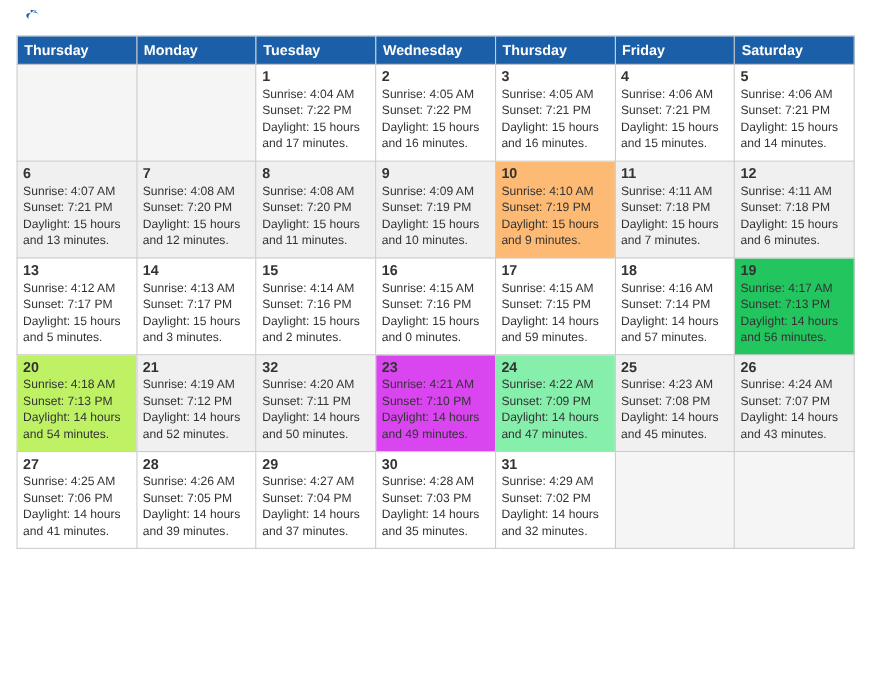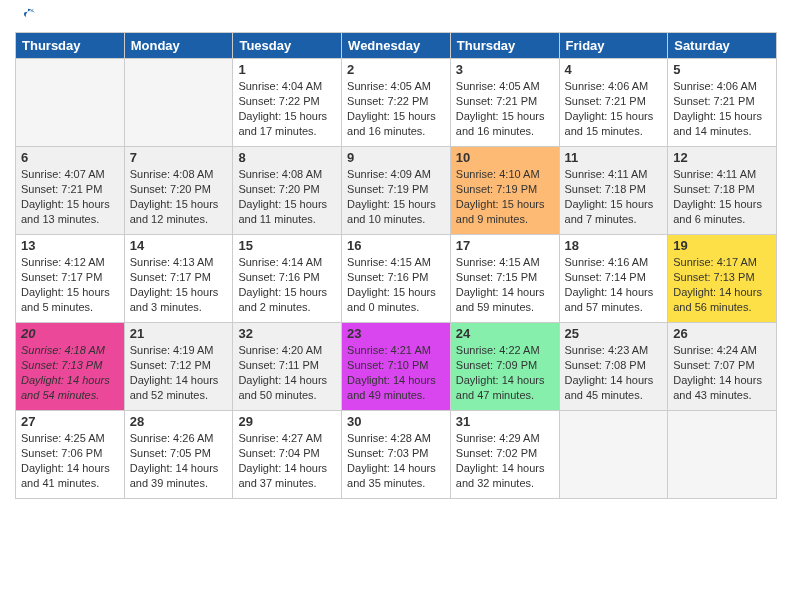--- a/index.html
+++ b/index.html
@@ -196,27 +196,27 @@
             <div class="day-info">Sunrise: 4:15 AM<br>Sunset: 7:16 PM<br>Daylight: 15 hours and 0 minutes.</div>
           </td>
           <td style="background: rgb(255, 255, 255);">
             <span class="day-num">17</span>
             <div class="day-info">Sunrise: 4:15 AM<br>Sunset: 7:15 PM<br>Daylight: 14 hours and 59 minutes.</div>
           </td>
           <td style="background: rgb(255, 255, 255);">
             <span class="day-num">18</span>
             <div class="day-info">Sunrise: 4:16 AM<br>Sunset: 7:14 PM<br>Daylight: 14 hours and 57 minutes.</div>
           </td>
-          <td style="background: #fde047;">
+          <td style="background: #22c55e;">
             <span class="day-num">19</span>
             <div class="day-info">Sunrise: 4:17 AM<br>Sunset: 7:13 PM<br>Daylight: 14 hours and 56 minutes.</div>
           </td>
         </tr>
         <tr>
-          <td style="background: #ec4899; font-style: italic;">
+          <td style="background: #bef264;">
             <span class="day-num">20</span>
             <div class="day-info">Sunrise: 4:18 AM<br>Sunset: 7:13 PM<br>Daylight: 14 hours and 54 minutes.</div>
           </td>
           <td style="background: rgb(240, 240, 240);">
             <span class="day-num">21</span>
             <div class="day-info">Sunrise: 4:19 AM<br>Sunset: 7:12 PM<br>Daylight: 14 hours and 52 minutes.</div>
           </td>
           <td style="background: rgb(240, 240, 240);">
             <span class="day-num">32</span>
             <div class="day-info">Sunrise: 4:20 AM<br>Sunset: 7:11 PM<br>Daylight: 14 hours and 50 minutes.</div>

